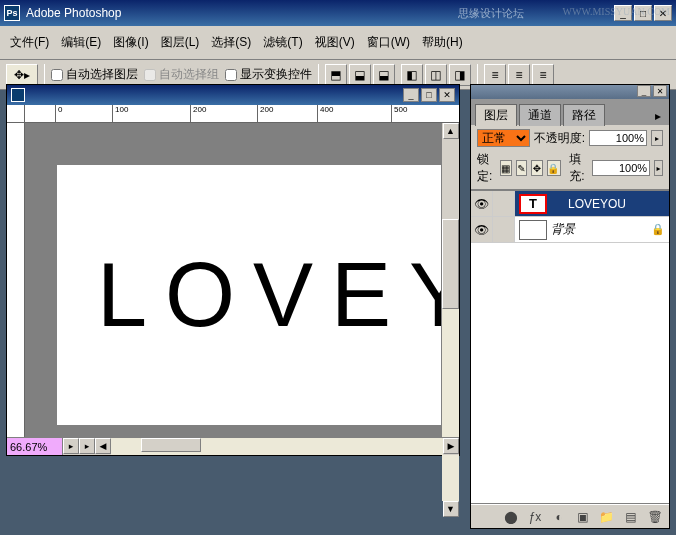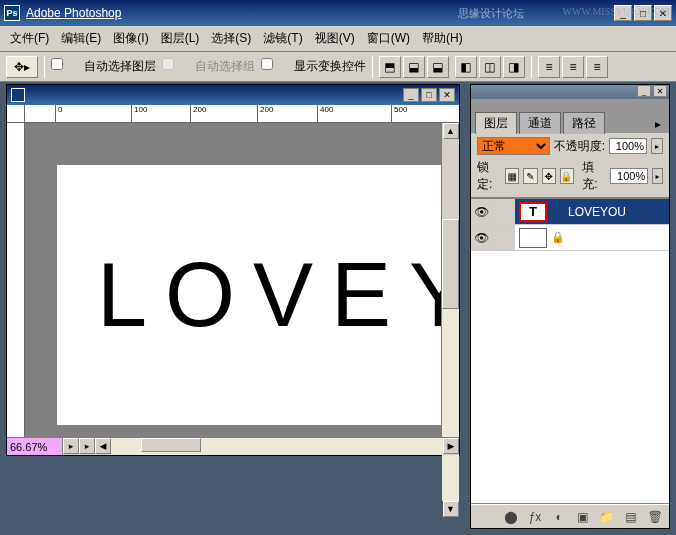--- a/index.html
+++ b/index.html
@@ -1,34 +1,34 @@
 <!DOCTYPE html>
 <html><head>
 <meta charset="utf-8">
 <style>
 * { margin: 0; padding: 0; box-sizing: border-box; font-family: "Microsoft YaHei", "SimSun", Arial, sans-serif; }
 body { width: 676px; height: 535px; background: #485b6e; overflow: hidden; position: relative; }
 
 
 .titlebar { height: 26px; background: linear-gradient(#0a246a, #3a6ea5); color: #fff; display: flex; align-items: center; padding: 0 4px; font-size: 12px; }
 .titlebar .ps-icon { width: 16px; height: 16px; background: #0a3c6e; border: 1px solid #fff; margin-right: 6px; display: flex; align-items: center; justify-content: center; font-size: 9px; font-weight: bold; }
-.titlebar .title-text { flex: 1; text-decoration: underline; }
+.titlebar .title-text { flex: 1; }
 .titlebar .watermark { font-size: 11px; opacity: .7; margin-right: 90px; color: #c8d6e5; }
 .titlebar .win-btns { display: flex; gap: 2px; }
 .titlebar .win-btn { width: 18px; height: 16px; background: #d4d0c8; border: 1px solid #808080; border-top-color: #fff; border-left-color: #fff; display: flex; align-items: center; justify-content: center; font-size: 10px; color: #000; cursor: pointer; }
 
 
-.menubar { height: 26px; background: #d4d0c8; display: flex; align-items: center; padding: 0 4px; font-size: 12px; border-bottom: 1px solid #808080; }
+.menubar { height: 34px; background: #d4d0c8; display: flex; align-items: center; padding: 0 4px; font-size: 12px; border-bottom: 1px solid #808080; }
 .menubar .menu-item { padding: 2px 6px; cursor: pointer; }
 
 
 .optbar { height: 30px; background: #d4d0c8; display: flex; align-items: center; padding: 0 6px; font-size: 12px; border-bottom: 1px solid #808080; gap: 6px; }
 .optbar .tool-preview { width: 32px; height: 22px; background: #ece9d8; border: 1px solid #808080; border-top-color: #fff; border-left-color: #fff; display: flex; align-items: center; justify-content: center; }
 .optbar .sep { width: 1px; height: 22px; background: #808080; border-right: 1px solid #fff; }
-.optbar .chk { display: flex; align-items: flex-start; gap: 21px; }
+.optbar .chk { display: flex; align-items: center; gap: 3px; }
 .optbar input[type=checkbox] { width: 12px; height: 12px; }
 .optbar .ic-btn { width: 22px; height: 22px; background: #d4d0c8; border: 1px solid #808080; border-top-color: #fff; border-left-color: #fff; display: flex; align-items: center; justify-content: center; cursor: pointer; }
 .optbar .ic-group { display: flex; gap: 2px; }
 .disabled { color: #888; }
 
 
 .main { position: absolute; top: 78px; left: 0; right: 0; bottom: 4px; display: flex; }
 
 
 .docwin { position: absolute; left: 6px; top: 6px; width: 454px; background: #d4d0c8; border: 1px solid #000; }
@@ -54,30 +54,30 @@
 .sc-btn { width: 16px; height: 16px; background: #d4d0c8; border: 1px solid #808080; border-top-color: #fff; border-left-color: #fff; display: flex; align-items: center; justify-content: center; font-size: 9px; }
 .sc-track { flex: 1; background: #ece9d8; }
 .scroll-v .sc-btn { margin: 0 auto; }
 .scroll-v .sc-track { height: calc(100% - 32px); }
 .thumb { background: #d4d0c8; border: 1px solid #808080; border-top-color: #fff; border-left-color: #fff; }
 
 
 .panel { position: absolute; right: 6px; top: 6px; width: 200px; bottom: 2px; background: #d4d0c8; border: 1px solid #000; display: flex; flex-direction: column; }
 .panel-top { height: 14px; background: linear-gradient(#7a8fa8, #5a6f88); display: flex; justify-content: flex-end; padding: 0 2px; gap: 2px; }
 .panel-top .win-btn { width: 14px; height: 12px; background: #d4d0c8; border: 1px solid #808080; font-size: 8px; display: flex; align-items: center; justify-content: center; cursor: pointer; }
-.panel-tabs { height: 34px; display: flex; align-items: flex-end; font-size: 12px; padding: 0 4px; gap: 2px; background: #969696; }
+.panel-tabs { height: 26px; display: flex; align-items: flex-end; font-size: 12px; padding: 0 4px; gap: 2px; background: #969696; }
 .panel-tab { padding: 2px 8px; background: #d4d0c8; border: 1px solid #666; border-bottom: none; cursor: pointer; position: relative; top: 1px; }
 .panel-tab.inactive { background: #b8b8b8; }
 .panel-tabs .menu-ic { margin-left: auto; cursor: pointer; font-size: 12px; padding: 2px 4px; }
 
 .panel-opts { padding: 4px 6px; font-size: 12px; border-bottom: 1px solid #808080; }
 .panel-row { display: flex; align-items: center; gap: 4px; margin-bottom: 4px; }
 .panel-row select { flex: 1; font-size: 12px; height: 18px; background: #f97316; border: 1px solid #808080; }
 .panel-row .lbl { white-space: nowrap; }
-.pct-input { width: 38px; height: 16px; font-size: 11px; border: 1px solid #808080; text-align: right; padding-right: 2px; }
+.pct-input { width: 58px; height: 16px; font-size: 11px; border: 1px solid #808080; text-align: right; padding-right: 2px; }
 .arrow-btn { width: 12px; height: 16px; background: #d4d0c8; border: 1px solid #808080; font-size: 8px; display: flex; align-items: center; justify-content: center; }
 .lock-row { display: flex; align-items: center; gap: 4px; font-size: 12px; }
 .lock-ic { width: 16px; height: 16px; border: 1px solid #808080; display: flex; align-items: center; justify-content: center; font-size: 10px; background: #ece9d8; cursor: pointer; }
 
 .layers-list { flex: 1; background: #fff; border-top: 1px solid #808080; border-bottom: 1px solid #808080; position: relative; overflow: hidden; }
 .layer-row { height: 26px; display: flex; align-items: center; font-size: 12px; border-bottom: 1px solid #ccc; }
 .layer-row.selected { background: #1a3e7a; color: #fff; }
 .eye-col { width: 22px; height: 100%; border-right: 1px solid #ccc; display: flex; align-items: center; justify-content: center; font-size: 12px; background: #d4d0c8; cursor: pointer; color: #000; }
 .link-col { width: 22px; height: 100%; border-right: 1px solid #ccc; background: #d4d0c8; }
 .layer-row.selected .eye-col, .layer-row.selected .link-col { background: #d4d0c8; }
@@ -161,21 +161,21 @@
       <div class="ps-icon"></div>
       <div class="spacer"></div>
       <div class="win-btn">_</div>
       <div class="win-btn">□</div>
       <div class="win-btn">✕</div>
     </div>
     <div class="doc-body" style="height:350px;">
       <div class="ruler-corner"></div>
       <div class="ruler-h">
         <div class="tick" style="left:30px">0</div>
-        <div class="tick" style="left:106px">100</div>
+        <div class="tick" style="left:87px">100</div>
         <div class="tick" style="left:165px">200</div>
         <div class="tick" style="left:232px">200</div>
         <div class="tick" style="left:292px">400</div>
         <div class="tick" style="left:366px">500</div>
       </div>
       <div class="ruler-v"></div>
       <div class="canvas-area">
         <div class="canvas">
           <span class="canvas-text">LOVEY</span>
         </div>
@@ -238,20 +238,21 @@
         <div class="link-col"></div>
         <div class="thumb-col highlight">
             <span>T</span>
           </div>
         <div class="layer-name">LOVEYOU</div>
       </div>
       <div class="layer-row">
         <div class="eye-col">👁</div>
         <div class="link-col"></div>
         <div class="thumb-col"></div>
+        <div class="layer-name">背景</div>
         <div class="lock-ind">🔒</div>
       </div>
     </div>
     <div class="panel-footer">
       <div class="foot-ic">⬤</div>
       <div class="foot-ic">ƒx</div>
       <div class="foot-ic">◐</div>
       <div class="foot-ic">▣</div>
       <div class="foot-ic">📁</div>
       <div class="foot-ic">▤</div>

